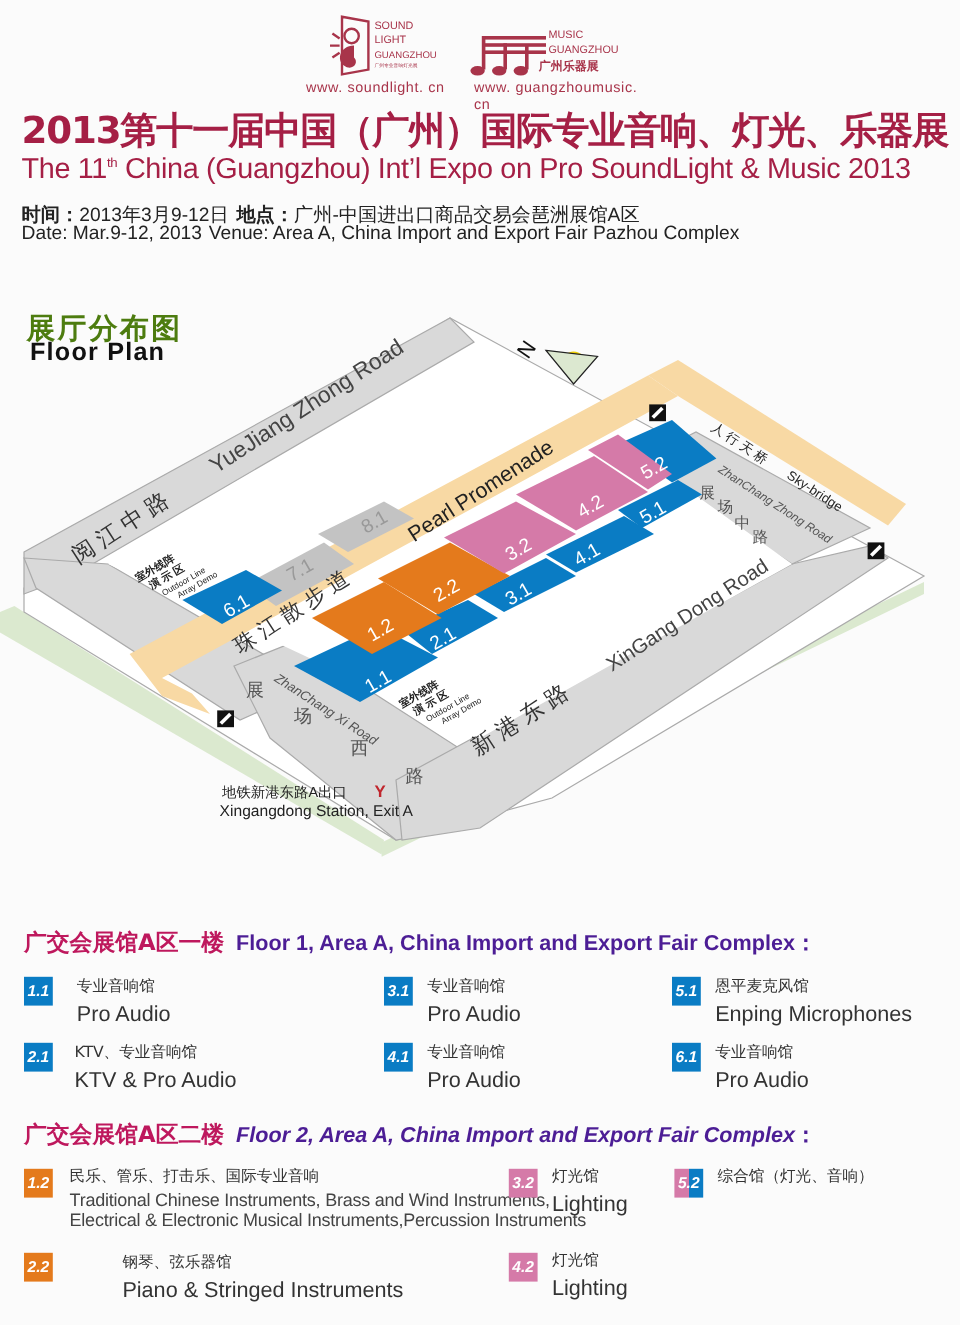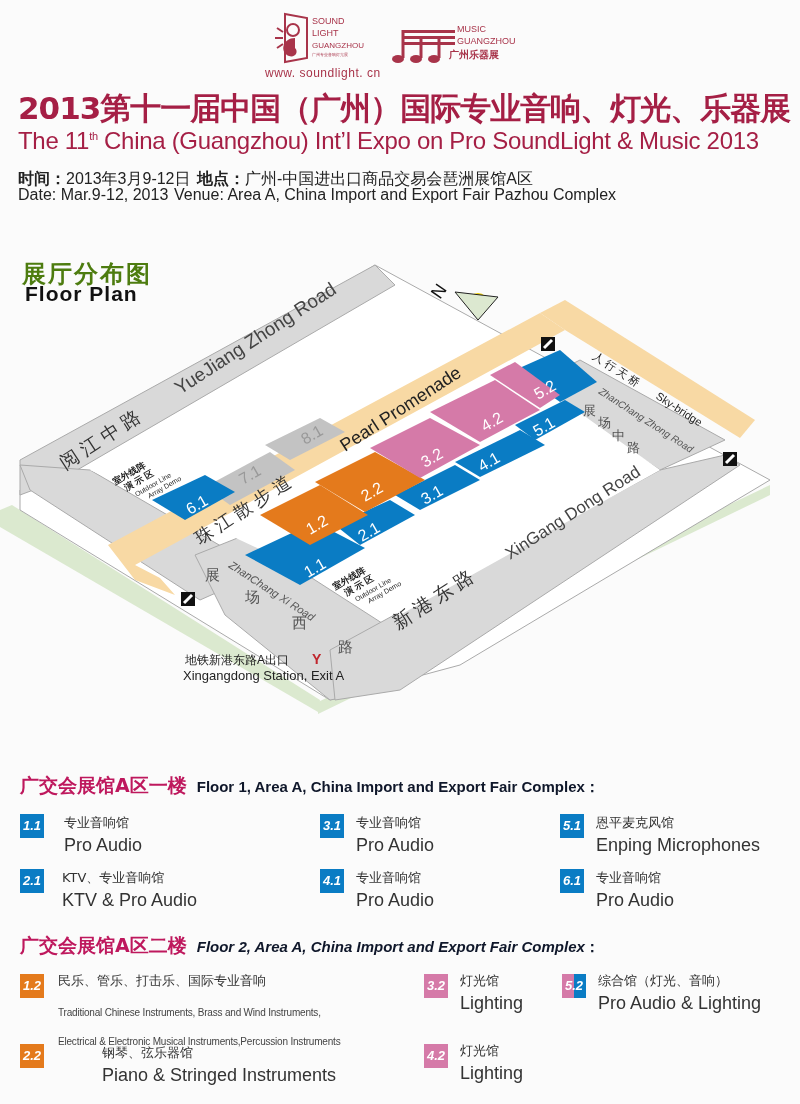--- a/index.html
+++ b/index.html
@@ -13,29 +13,29 @@
   .title-cn { left:18px; top:88px; font-size:31px; font-weight:bold; color:#a51f45; letter-spacing:-1px; white-space:nowrap; font-family:"DejaVu Sans", sans-serif; }
   .title-en { left:18px; top:127px; font-size:24px; color:#a51f45; white-space:nowrap; letter-spacing:-0.3px; }
   .title-en sup { font-size:11px; }
   .info { font-size:16px; color:#222; white-space:nowrap; }
   .info b { font-weight:bold; }
   .fp-cn { left:22px; top:258px; font-size:24px; font-weight:bold; color:#4d7c0f; letter-spacing:2px; font-family:"DejaVu Sans", sans-serif; }
   .fp-en { left:25px; top:282px; font-size:21px; font-weight:bold; color:#111; letter-spacing:1px; }
   svg text { font-family:"Liberation Sans", "DejaVu Sans", sans-serif; }
   .sec-head { left:20px; white-space:nowrap; }
   .sec-head .cn { font-size:19px; font-weight:bold; color:#be185d; font-family:"DejaVu Sans", sans-serif; }
-  .sec-head .en { font-size:15px; font-weight:bold; color:#0f172a; margin-left:10px; }
+  .sec-head .en { font-size:18px; font-weight:bold; color:#4c1d95; margin-left:10px; }
   .sec-head .en.it { font-style:italic; }
   .legend-item { position:absolute; }
   .badge { position:absolute; left:0; top:2px; width:24px; height:24px; color:#fff; font-size:13px; font-weight:bold; font-style:italic; text-align:center; line-height:24px; }
   .badge.split { overflow:hidden; }
   .lg-text { position:absolute; left:44px; top:0; white-space:nowrap; }
   .lg-cn { font-size:13px; color:#333; line-height:22px; font-family:"DejaVu Sans", sans-serif; }
   .lg-en { font-size:18px; color:#333; line-height:22px; }
-  .lg-en-sm { font-size:10px; color:#444; line-height:17px; letter-spacing:-0.2px;margin-top:12px; }
+  .lg-en-sm { font-size:15px; color:#444; line-height:17px; letter-spacing:-0.2px; }
 </style>
 </head>
 <body>
 
 <div class="abs logo-wrap">
   <svg class="abs logo-sl" viewBox="0 0 120 58" width="120" height="58">
     <path d="M30 6 L52 10 L52 50 L30 54 Z" fill="none" stroke="#a8344a" stroke-width="2"></path>
     <circle cx="38" cy="22" r="6" fill="none" stroke="#a8344a" stroke-width="2"></circle>
     <path d="M40 30 C28 30 24 44 34 48 C40 50 44 44 40 40" fill="#a8344a"></path>
     <path d="M22 20 L28 24 M20 30 L28 30 M22 40 L28 36" stroke="#a8344a" stroke-width="2"></path>
@@ -49,21 +49,22 @@
     <rect x="18" y="18" width="52" height="3" fill="#a8344a"></rect>
     <rect x="18" y="24" width="52" height="3" fill="#a8344a"></rect>
     <path d="M18 12 L18 40 M36 18 L36 40 M54 20 L54 40" stroke="#a8344a" stroke-width="3"></path>
     <ellipse cx="13" cy="41" rx="6" ry="4" fill="#a8344a"></ellipse>
     <ellipse cx="31" cy="41" rx="6" ry="4" fill="#a8344a"></ellipse>
     <ellipse cx="49" cy="41" rx="6" ry="4" fill="#a8344a"></ellipse>
     <text x="72" y="14" font-size="9" fill="#a8344a">MUSIC</text>
     <text x="72" y="26" font-size="9" fill="#a8344a">GUANGZHOU</text>
     <text x="64" y="40" font-size="10" font-weight="bold" fill="#a8344a">广州乐器展</text>
   </svg>
-  <span class="abs logo-url" style="left:10px;">www. soundlight. cn</span>
+  <span class="abs logo-url" style="left:0;">www. soundlight. cn</span>
+  <span class="abs logo-url" style="left:140px;">www. guangzhoumusic. cn</span>
 </div>
 
 <div class="abs title-cn">2013第十一届中国（广州）国际专业音响、灯光、乐器展</div>
 <div class="abs title-en"><span>The 11</span><sup>th</sup><span> China (Guangzhou) Int’l Expo on Pro SoundLight &amp; Music 2013</span></div>
 
 <div class="abs info" style="left:18px;top:169px;"><b>时间：</b><span>2013年3月9-12日</span></div>
 <div class="abs info" style="left:197px;top:169px;"><b>地点：</b><span>广州-中国进出口商品交易会琶洲展馆A区</span></div>
 <div class="abs info" style="left:18px;top:186px;">Date: Mar.9-12, 2013</div>
 <div class="abs info" style="left:174px;top:186px;">Venue: Area A, China Import and Export Fair Pazhou Complex</div>
 
@@ -256,15 +257,14 @@
   <div class="badge" style="background:#d57aa8;">4.2</div>
   <div class="lg-text" style="left:36px;top:-2px;">
       <div class="lg-cn">灯光馆</div>
       <div class="lg-en">Lighting</div>
     </div>
 </div>
 <div class="legend-item" style="left:562px;top:972px;">
   <div class="badge split" style="background:linear-gradient(90deg,#d57aa8 50%,#0a7cc4 50%);">5.2</div>
   <div class="lg-text" style="left:36px;top:-2px;">
       <div class="lg-cn">综合馆（灯光、音响）</div>
-      <div class="lg-en">Pro Audio &amp; Lighting</div>
     </div>
 </div>
 
 </body></html>

